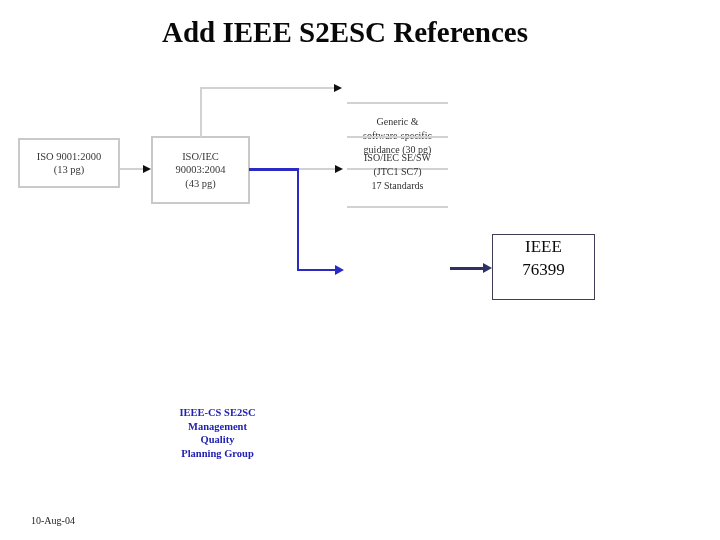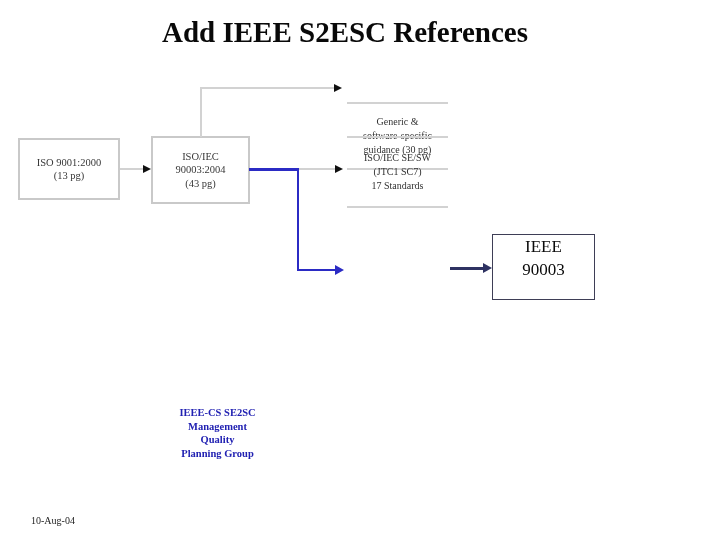--- a/index.html
+++ b/index.html
@@ -18,21 +18,21 @@
   
   .tline{display:block;white-space:nowrap;}
 
   
   .box{
     position:absolute;background:#ffffff;border:2px solid var(--gray-border);
     display:flex;flex-direction:column;justify-content:center;
     text-align:center;color:#383838;font-size:10.5px;line-height:13.5px;
     box-sizing:border-box;
   }
-  .box-iso9001{left:18px;top:138px;width:102px;height:62px;}
+  .box-iso9001{left:18px;top:138px;width:102px;height:50px;}
   .box-iso90003{left:151px;top:136px;width:99px;height:68px;}
 
   
   .cell{
     position:absolute;left:347px;width:101px;box-sizing:border-box;
     display:flex;flex-direction:column;justify-content:center;
     text-align:center;color:#323232;font-size:10px;line-height:13.8px;
   }
   .cell-generic{top:54px;height:68px;border-top:2px solid var(--gray-line);border-bottom:2px solid var(--gray-line);margin-top:48px;}
   .cell-iso-sesw{top:136px;height:72px;border-top:2px solid var(--gray-line);border-bottom:2px solid var(--gray-line);}
@@ -91,21 +91,21 @@
 
   <div class="cell cell-iso-sesw">
     <span class="tline">ISO/IEC SE/SW</span>
     <span class="tline">(JTC1 SC7)</span>
     <span class="tline">17 Standards</span>
   </div>
 
 
   <div class="box-ieee90003">
     <span class="tline">IEEE</span>
-    <span class="tline">90003</span>
+    <span class="tline">76399</span>
   </div>
 
   <div class="hline gray" style="left:120px;top:168px;width:24px;height:2px;"></div>
   <div class="ah ah-black" style="left:143px;top:164.5px;"></div>
 
   <div class="vline gray" style="left:200px;top:88px;width:2px;height:49px;"></div>
   <div class="hline gray" style="left:200px;top:87px;width:134px;height:2px;"></div>
   <div class="ah ah-black" style="left:334px;top:83.5px;"></div>
 
   <div class="hline blue" style="left:249px;top:168px;width:50px;height:3px;"></div>

